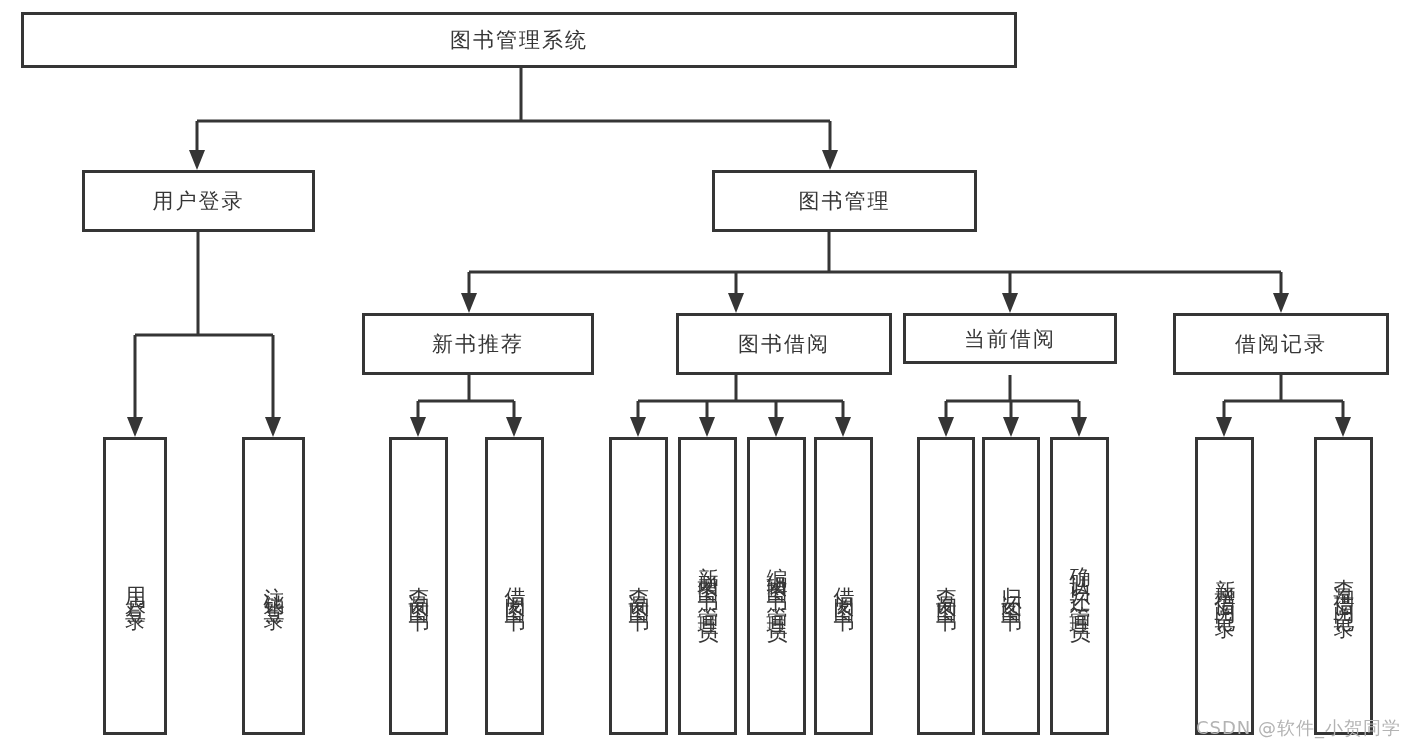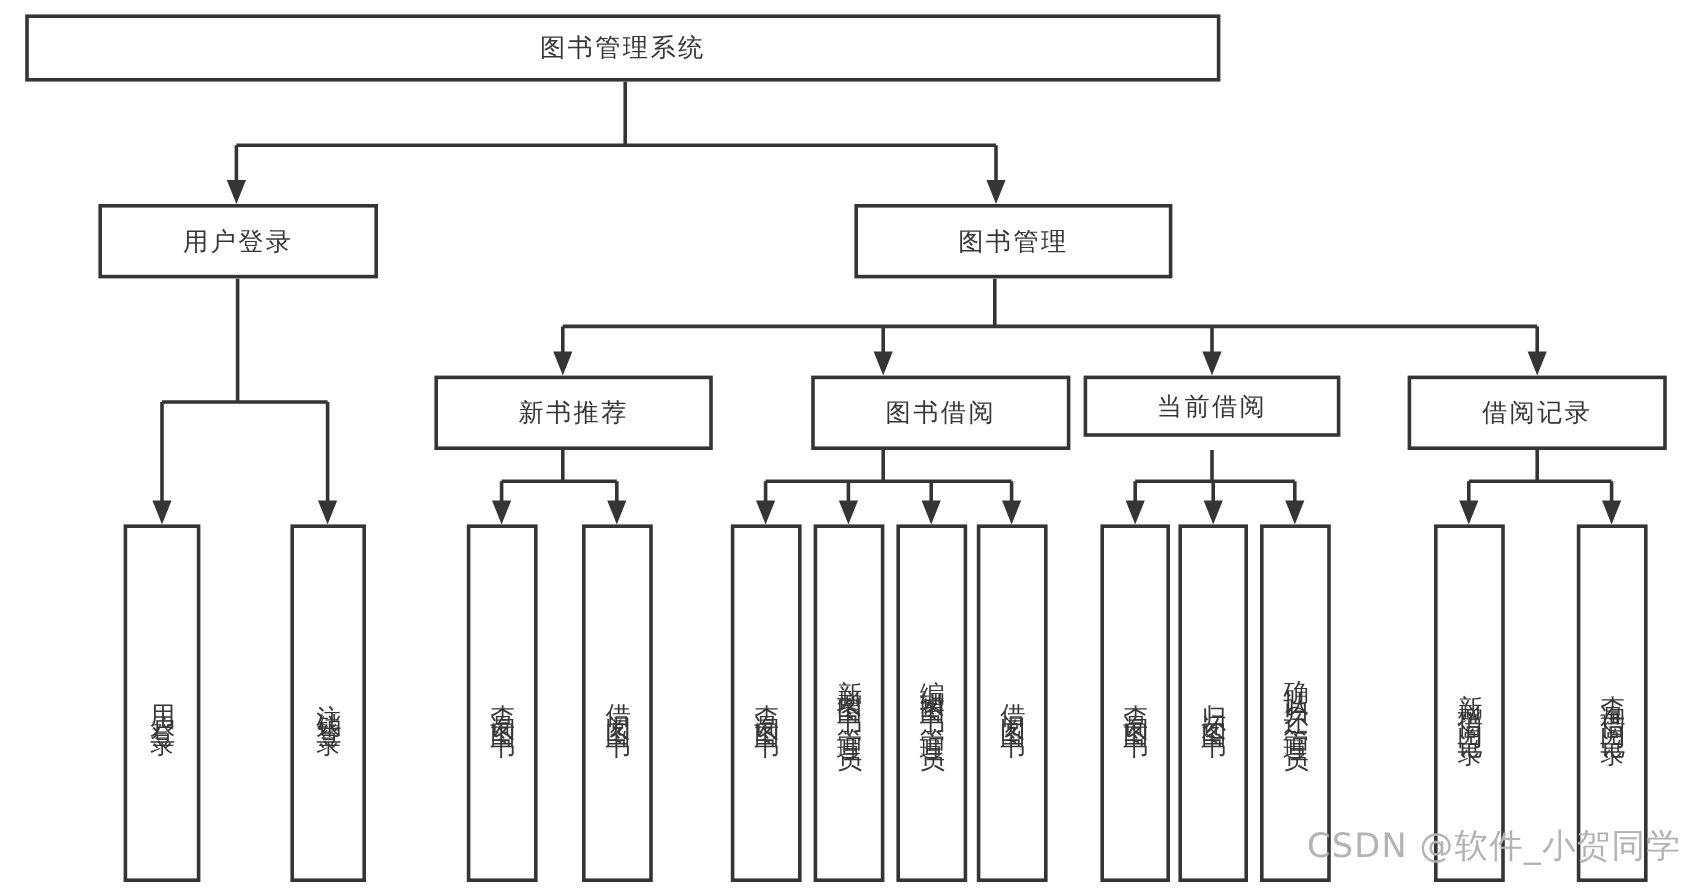--- a/index.html
+++ b/index.html
@@ -48,22 +48,22 @@
   .node.h .lbl { letter-spacing: 2px; }
   .node.v .lbl {
     writing-mode: vertical-rl;
     text-orientation: mixed;
     letter-spacing: 8px;
     line-height: 1;
   }
   .watermark {
     position: absolute;
     right: 4px;
-    top: 686px;
-    font-size: 28px;
+    top: 716px;
+    font-size: 18px;
     letter-spacing: 1px;
     color: var(--watermark);
     z-index: 3;
     white-space: nowrap;
   }
 </style>
 </head>
 <body>
 
 <div class="canvas">

